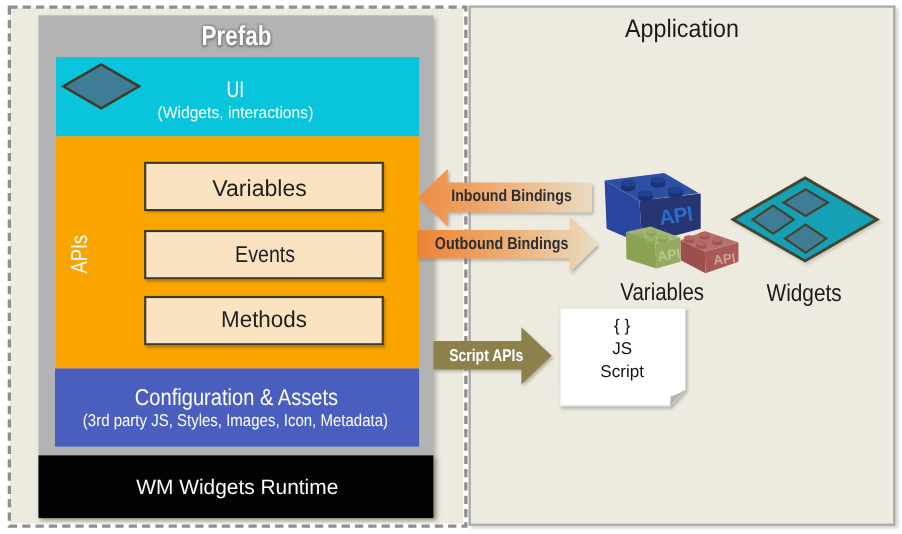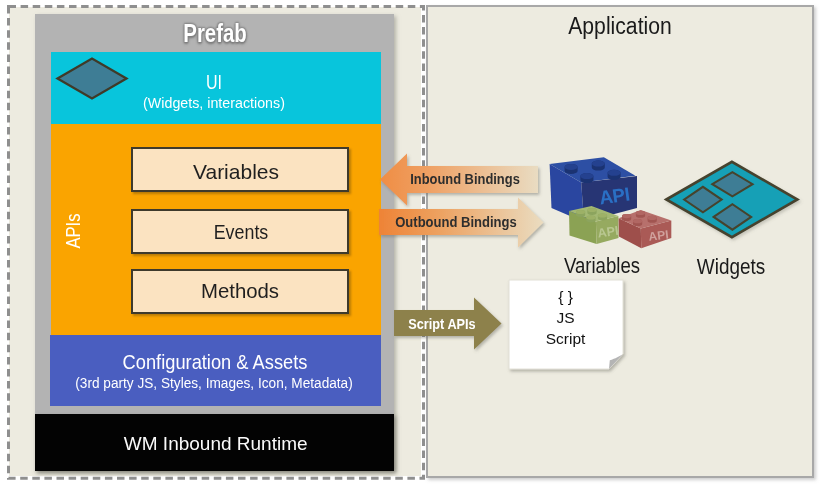--- a/index.html
+++ b/index.html
@@ -132,19 +132,19 @@
   <div class="lbl" style="left:114.5px;top:18.5px;width:200px;font-size:25px;font-weight:bold;color:#ffffff;transform:scaleX(0.815);text-shadow:1px 1px 2px #7d7d7d,-1px 1px 2px #848484,1px -1px 2px #8d8d8d,-1px -1px 2px #8d8d8d,0 2px 3px #7a7a7a;">Prefab</div>
   <div class="lbl" style="left:520px;top:13px;width:200px;font-size:23px;color:#1a1a1a;transform:scaleX(0.92);">Application</div>
   <div class="lbl" style="left:114px;top:70px;width:200px;font-size:20.5px;color:#ffffff;transform:scaleX(0.78);">UI</div>
   <div class="lbl" style="left:114px;top:93.5px;width:200px;font-size:15px;color:#ffffff;transform:scaleX(0.95);">(Widgets, interactions)</div>
   <div class="lbl" style="left:-27px;top:219px;width:200px;font-size:21px;color:#ffffff;transform:rotate(-90deg) scaleX(0.79);">APIs</div>
   <div class="lbl" style="left:136px;top:159.5px;width:200px;font-size:21px;color:#1f1f1f;">Variables</div>
   <div class="lbl" style="left:141px;top:220px;width:200px;font-size:21px;color:#1f1f1f;transform:scaleX(0.85);">Events</div>
   <div class="lbl" style="left:140px;top:279px;width:200px;font-size:21px;color:#1f1f1f;transform:scaleX(0.97);">Methods</div>
   <div class="lbl" style="left:89.8px;top:350px;width:250px;font-size:21px;color:#ffffff;transform:scaleX(0.87);">Configuration &amp; Assets</div>
   <div class="lbl" style="left:39.4px;top:373.5px;width:350px;font-size:15.5px;color:#ffffff;transform:scaleX(0.88);">(3rd party JS, Styles, Images, Icon, Metadata)</div>
-  <div class="lbl" style="left:115.7px;top:433px;width:200px;font-size:19px;color:#fafafa;">WM Inbound Runtime</div>
+  <div class="lbl" style="left:115.7px;top:433px;width:200px;font-size:19px;color:#fafafa;">WM Widgets Runtime</div>
   <div class="lbl" style="left:390.4px;top:170px;width:150px;font-size:15px;font-weight:bold;color:#2e2e2e;transform:scaleX(0.86);">Inbound Bindings</div>
   <div class="lbl" style="left:381.2px;top:213px;width:150px;font-size:15.5px;font-weight:bold;color:#2e2e2e;transform:scaleX(0.84);">Outbound Bindings</div>
   <div class="lbl" style="left:367.2px;top:314.5px;width:150px;font-size:15.5px;font-weight:bold;color:#ffffff;transform:scaleX(0.82);">Script APIs</div>
   <div class="lbl" style="left:502px;top:252.5px;width:200px;font-size:22px;color:#1a1a1a;transform:scaleX(0.845);">Variables</div>
   <div class="lbl" style="left:631px;top:253.5px;width:200px;font-size:22px;color:#1a1a1a;transform:scaleX(0.86);">Widgets</div>
   <div class="lbl" style="left:465.6px;top:287px;width:200px;font-size:15.5px;line-height:20.8px;color:#111111;">{ }<br>JS<br>Script</div>
 
 </body></html>

